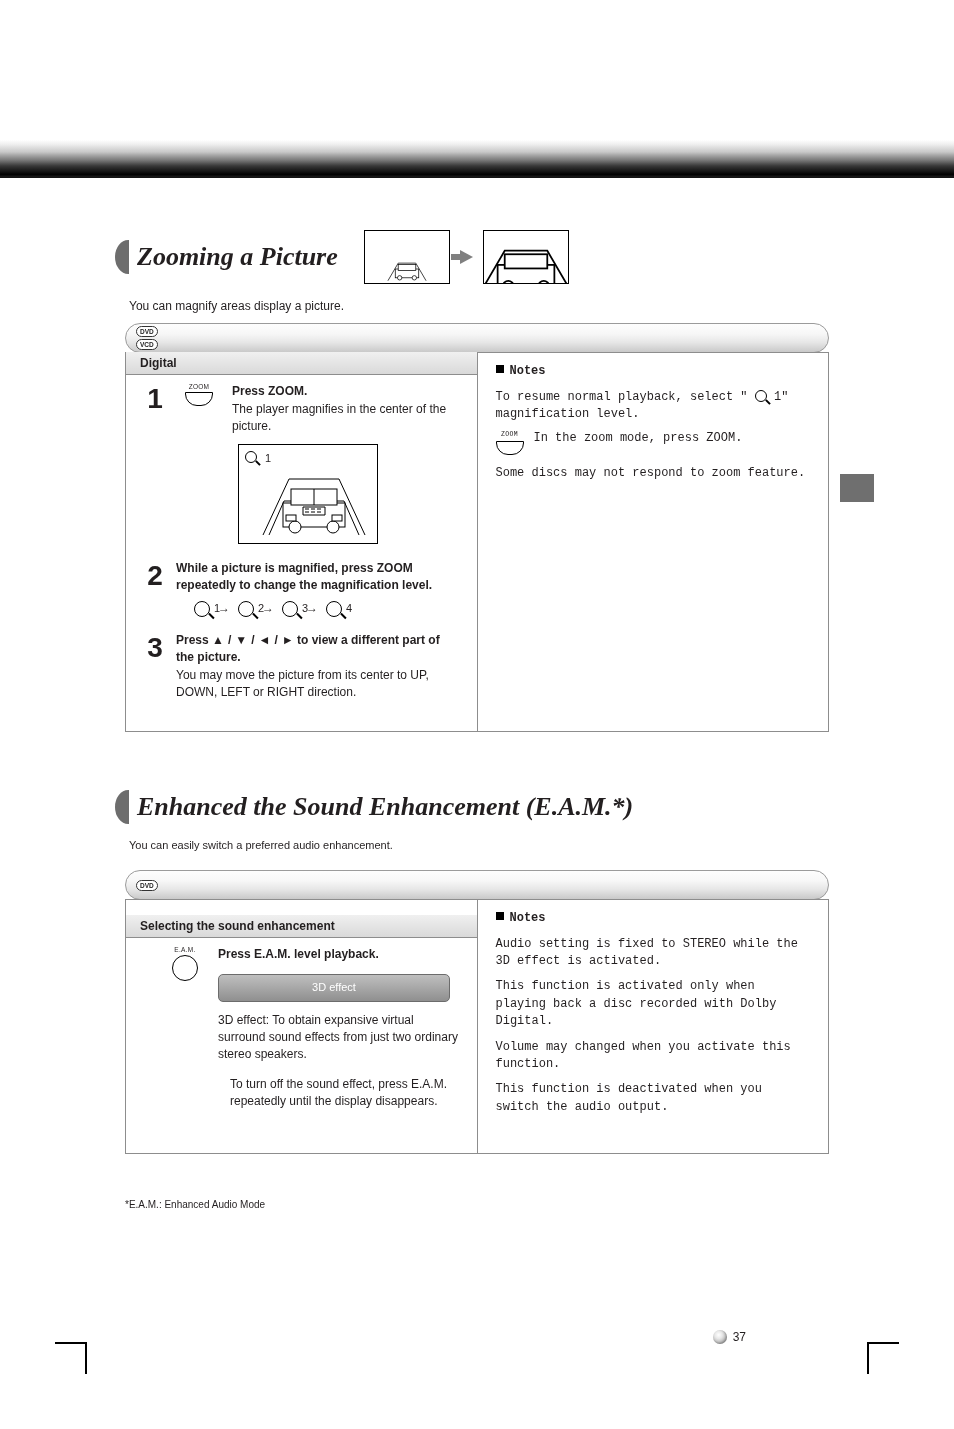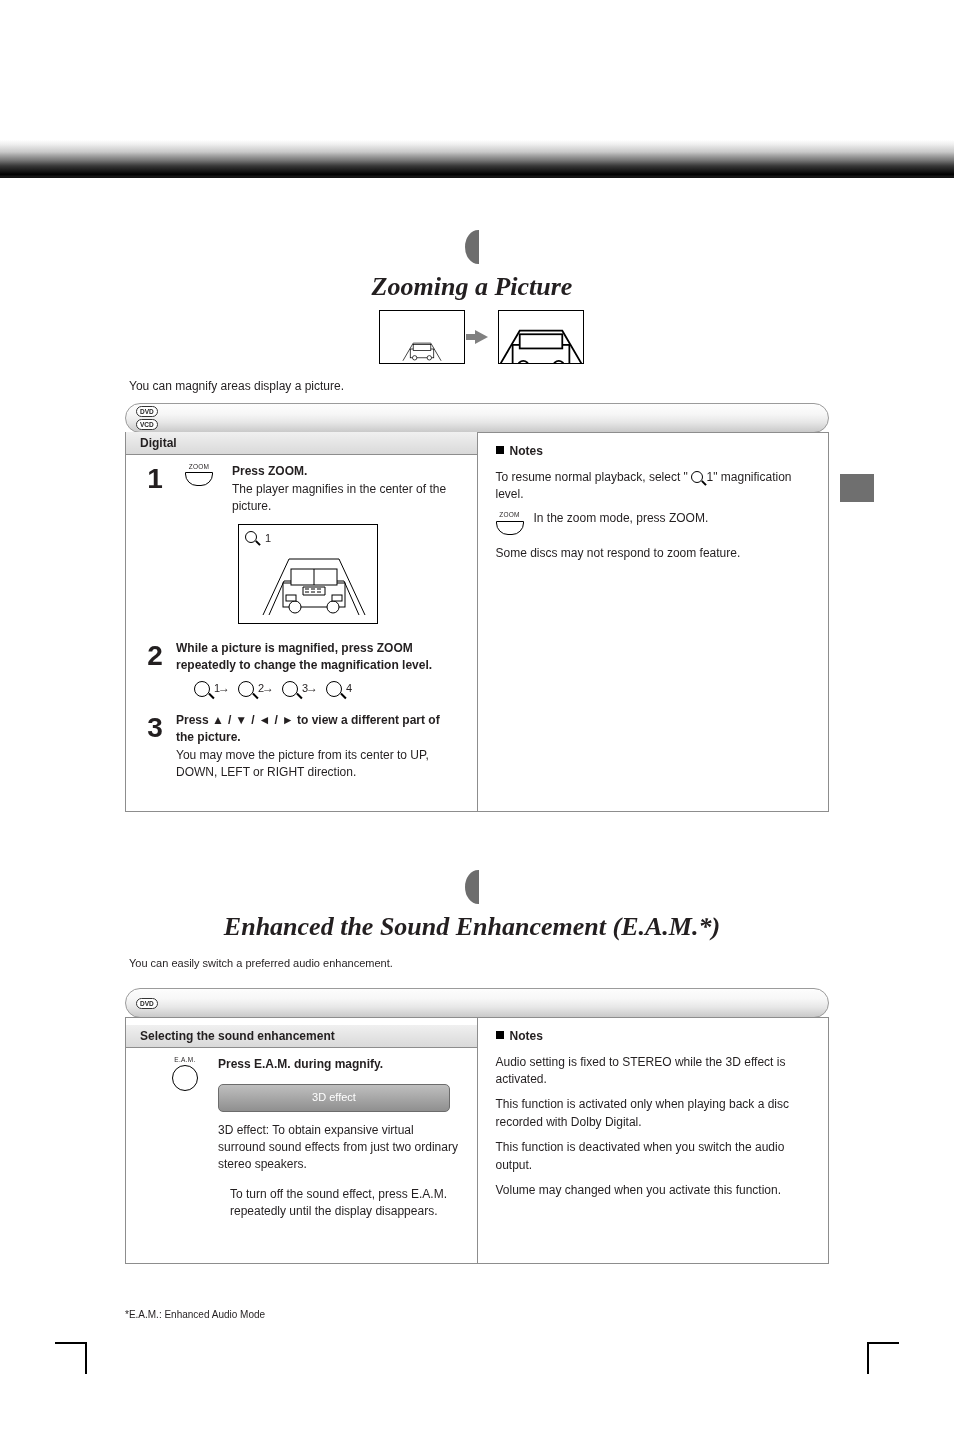--- a/index.html
+++ b/index.html
@@ -29,21 +29,21 @@
   .header-shade {
     position: absolute;
     left: 0; right: 0; top: 140px; height: 40px;
     background: linear-gradient(to bottom, rgba(255,255,255,0) 0%, rgba(0,0,0,0.02) 10%, rgba(0,0,0,0.08) 30%, rgba(0,0,0,0.25) 55%, rgba(0,0,0,0.55) 78%, rgba(0,0,0,0.9) 92%, rgba(0,0,0,1) 100%);
   }
   .white-cut { position:absolute; left:0; right:0; top:178px; height:10px; background:#fff; }
 
   .page-content { padding: 0 125px 80px 125px; position: relative; }
 
   .section-title {
-    display: flex; align-items: center; gap: 8px; margin: 50px 0 14px -10px; flex-direction: column;
+    display: flex; align-items: center; gap: 8px; margin: 50px 0 14px -10px;
   }
   .bullet-curve {
     width: 14px; height: 34px; border-radius: 14px 0 0 14px / 18px 0 0 18px;
     background: #6d6d6d;
   }
   .section-title h1 {
     font-family: "Times New Roman", Times, serif;
     font-style: italic; font-weight: bold; font-size: 26px; margin: 0;
   }
 
@@ -58,21 +58,21 @@
   .lozenge-bar {
     height: 30px; border: 1px solid #9b9b9b; border-radius: 15px;
     background: linear-gradient(to bottom, #fdfdfd 0%, #f7f7f7 35%, #e7e7e7 65%, #c9c9c9 100%);
     display:flex; align-items:center; padding-left: 10px; gap:2px; flex-direction: column; justify-content: center; align-items: flex-start;
   }
   .format-badge { border:1px solid #333; border-radius: 6px; font-size: 6.5px; font-weight:bold; padding: 0 3px; line-height: 9px; background:#fff; color:#222; }
 
   .columns { display: flex; gap: 0px; margin-top: 0; }
   .col { flex: 1; border: 1px solid #8d8d8d; margin-top: -1px; }
   .col-left { border-top-left-radius: 0; border-bottom-left-radius: 0; border-right: none; padding: 8px 16px 30px 18px; }
-  .col-right { padding: 8px 16px 30px 18px; }
+  .col-right { padding: 8px 16px 30px 18px; font-family: Liberation Mono, monospace; }
   .col-head { background:#ececec; padding:4px 10px; border-bottom:1px solid #8d8d8d; font-size:12px; font-weight:bold; }
   .col-head.grad { background: linear-gradient(to bottom,#f0f0f0,#d9d9d9); }
 
   .step-row { display:flex; align-items:flex-start; gap: 10px; }
   .step-num { font-size: 28px; font-weight: bold; width: 22px; text-align:center; }
   .step-boxcol { display:flex; flex-direction:column; align-items:center; width: 46px; }
   .btn-label { font-size: 6.5px; letter-spacing: 0.3px; }
   .remote-btn { width: 28px; height: 14px; border: 1.5px solid #000; border-radius: 0 0 12px 12px; margin-top:2px; }
   .round-btn { width: 26px; height: 26px; border: 1.5px solid #000; border-radius: 50%; margin-top:2px; }
 
@@ -276,43 +276,43 @@
     <div class="bullet-curve"></div>
     <h1>Enhanced the Sound Enhancement (E.A.M.*)</h1>
   </div>
   <p class="sub body-text" style="margin-left:4px;">You can easily switch a preferred audio enhancement.</p>
 
   <div class="lozenge-bar">
     <span class="format-badge">DVD</span>
   </div>
 
   <div class="columns">
-    <div class="col col-left" style="padding-top:8px;">
+    <div class="col col-left" style="padding-top:16px;">
       <div class="col-head grad" style="margin:-1px -16px 8px -18px; padding-left:14px;">Selecting the sound enhancement</div>
 
       <div class="step-row">
         <div class="step-boxcol" style="margin-left:18px;">
           <span class="btn-label">E.A.M.</span>
           <span class="round-btn"></span>
         </div>
         <div class="body-text" style="flex:1;">
-          <b>Press E.A.M. during magnify.</b>
+          <b>Press E.A.M. level playback.</b>
           <div class="osd-pill" style="margin:10px 0;">3D  effect</div>
           <p style="margin:4px 0 10px 0;">3D effect: To obtain expansive virtual surround sound effects from just two ordinary stereo speakers.</p>
           <p style="margin:12px;">To turn off the sound effect, press E.A.M. repeatedly until the display disappears.</p>
         </div>
       </div>
     </div>
 
     <div class="col col-right body-text note-block">
       <h4><span class="sq"></span><span>Notes</span></h4>
       <p>Audio setting is fixed to STEREO while the 3D effect is activated.</p>
       <p>This function is activated only when playing back a disc recorded with Dolby Digital.</p>
+      <p>Volume may changed when you activate this function.</p>
       <p>This function is deactivated when you switch the audio output.</p>
-      <p>Volume may changed when you activate this function.</p>
     </div>
   </div>
 
   <div class="star-note">*E.A.M.: Enhanced Audio Mode</div>
 
 </div>
 
 <div class="footer-pg">
   <span class="pg-num">
       <span class="ring"></span>

